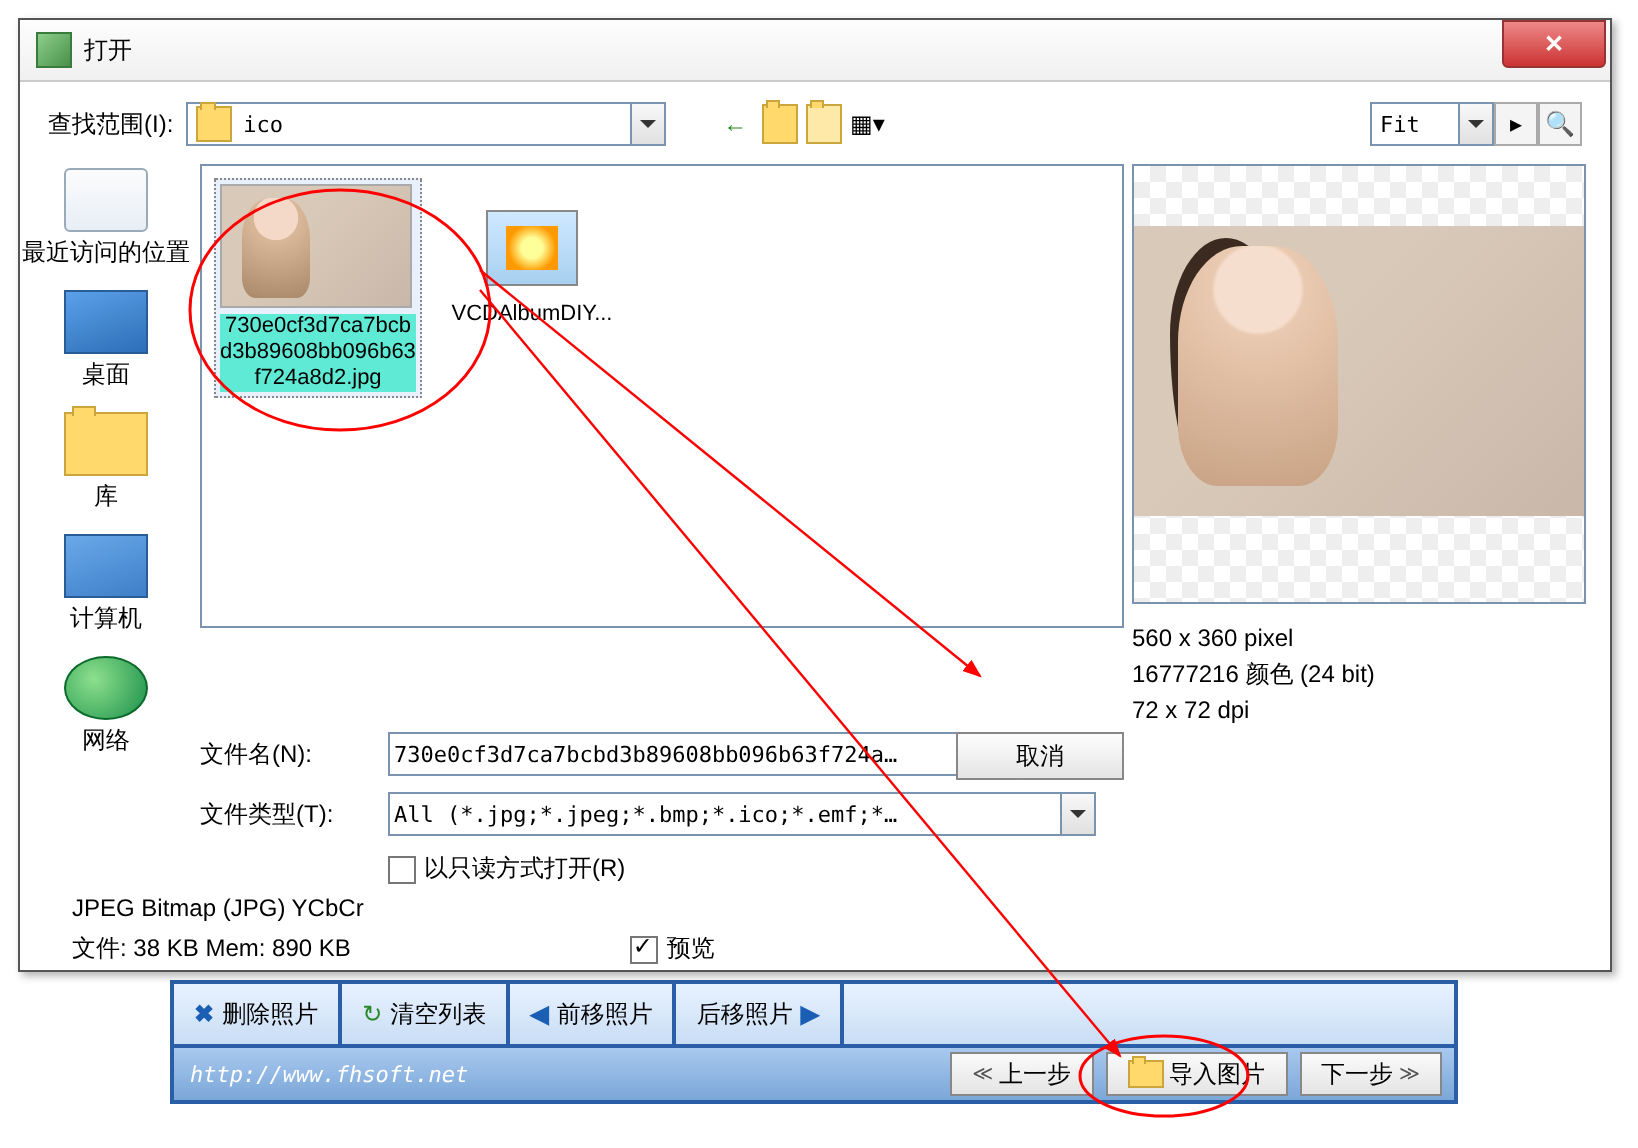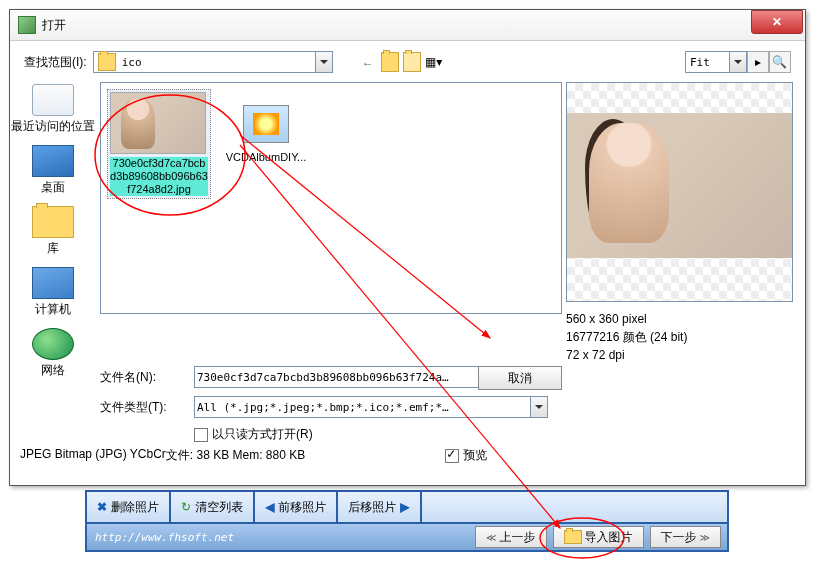--- a/index.html
+++ b/index.html
@@ -70,21 +70,21 @@
   background-color:#fff;
   background-image: linear-gradient(45deg,#eee 25%,transparent 25%,transparent 75%,#eee 75%),
                     linear-gradient(45deg,#eee 25%,transparent 25%,transparent 75%,#eee 75%);
   background-size:16px 16px; background-position:0 0,8px 8px; position:relative; }
 .chk-bg .ph { position:absolute; left:0; top:30px; right:0; height:145px; background:linear-gradient(135deg,#d9c9b8 40%,#c9b8a9); }
 .chk-bg .ph .body{position:absolute;left:22px;top:10px;width:80px;height:120px;background:radial-gradient(circle at 50% 18%,#f6dece 20%,#e9c9b0 22%,#c8a284 100%);border-radius:40% 40% 25% 25%;}
 .chk-bg .ph .hair{position:absolute;left:18px;top:6px;width:56px;height:120px;background:#3b2a20;border-radius:50% 50% 30% 30%/40% 40% 60% 60%;}
 .meta { margin-top:8px; line-height:18px; }
 
 
-.status { position:absolute; left:0; bottom:0; right:0; height:36px; padding:2px 10px; font-size:12px; display:flex; justify-content:flex-start; }
+.status { position:absolute; left:16px; bottom:0; right:0; height:36px; padding:2px 10px; font-size:12px; display:flex; flex-direction:column; justify-content:space-between; }
 
 
 .backbar { position:absolute; left:85px; top:490px; width:644px; }
 .bluebar1 { height:30px; background:linear-gradient(#e8f2ff,#c9ddf5); border:2px solid #2a5fa8; display:flex; }
 .bb-btn { display:flex; align-items:center; gap:4px; padding:0 10px; border-right:2px solid #2a5fa8; font-size:12px; }
 .bluebar2 { height:26px; background:linear-gradient(#a8c8ef,#7ba7d8); border:2px solid #2a5fa8; border-top:none; display:flex; align-items:center; }
 .bluebar2 .url { color:#fff; padding-left:8px; flex:1; font-style:italic; font-family:monospace; font-size:11px; }
 .navbtn { height:20px; padding:0 10px; margin-right:6px; border:1px solid #888; background:linear-gradient(#fafafa,#e4e4e4); display:flex; align-items:center; gap:3px; font-size:12px; }
 
 
@@ -246,21 +246,21 @@
       <div class="meta">
         <div>560 x 360 pixel</div>
         <div>16777216 颜色 (24 bit)</div>
         <div>72 x 72 dpi</div>
       </div>
     </div>
 
     <div class="status">
       <div>JPEG Bitmap (JPG) YCbCr</div>
       <div style="display:flex;gap:140px;">
-        <span>文件: 38 KB   Mem: 880 KB</span>
+        <span>文件: 38 KB   Mem: 890 KB</span>
         <label><span class="chk on"></span><span>预览</span></label>
       </div>
     </div>
   </div>
 </div>
 
 <div class="ann">
 <svg>
   <defs>
           <marker id="ah" markerWidth="8" markerHeight="8" refX="7" refY="3" orient="auto">

